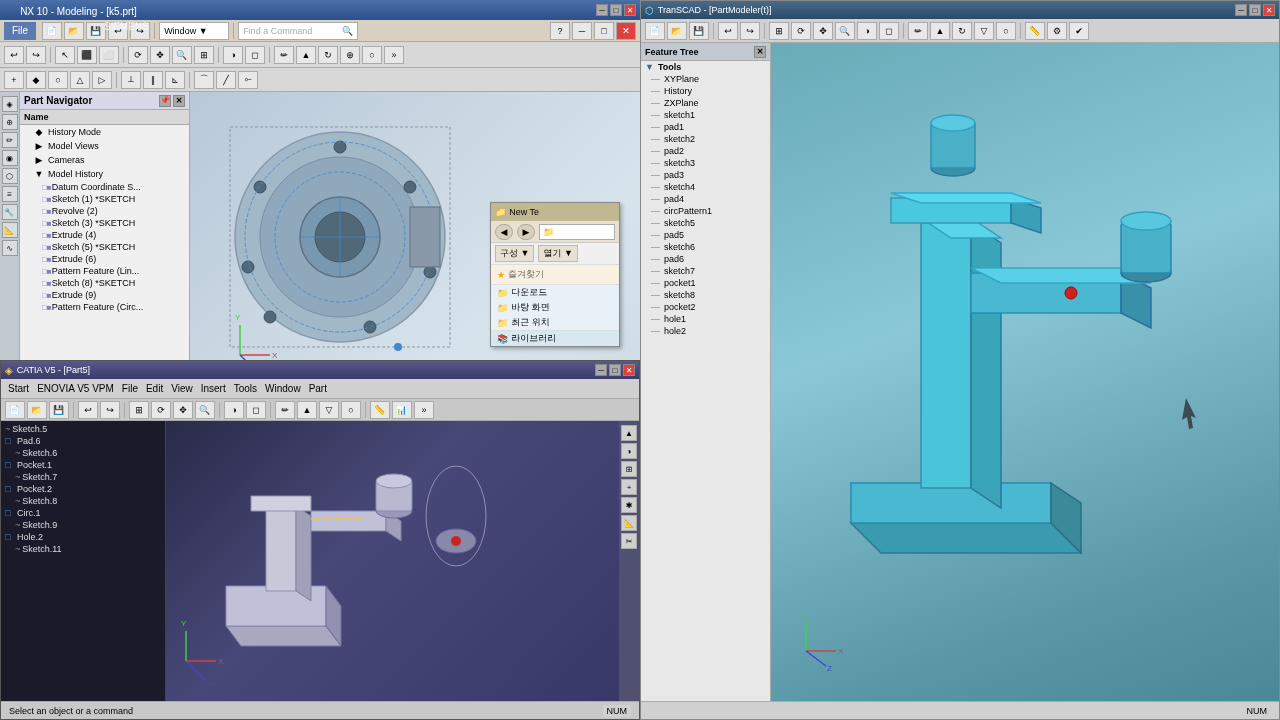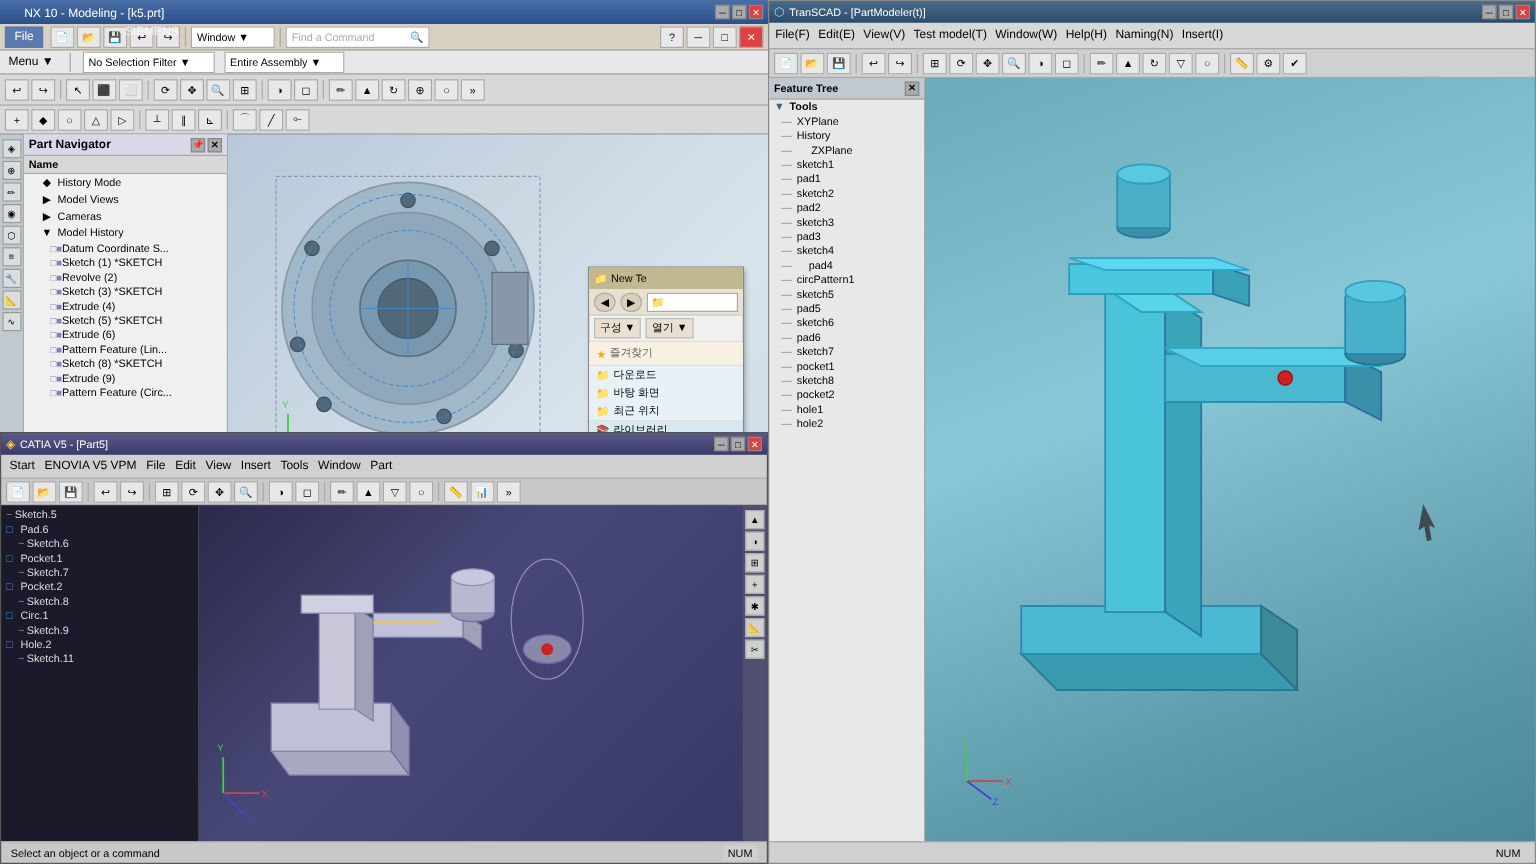--- a/index.html
+++ b/index.html
@@ -97,30 +97,20 @@
         <span style="margin-left:auto;">🔍</span>
       </div>
       <div style="display:flex; gap:2px; margin-left:auto;">
         <div class="tb-btn">?</div>
         <div class="tb-btn">─</div>
         <div class="tb-btn">□</div>
         <div class="tb-btn" style="background:#e04040; color:white;">✕</div>
       </div>
     </div>
 
-    <div class="nx-menubar">
-      <div class="nx-menu-item">Menu ▼</div>
-      <div class="tb-separator"></div>
-      <div style="height:18px; background:white; border:1px solid #aaa; display:flex; align-items:center; padding:0 4px; font-size:9px; min-width:110px;">
-        <span>No Selection Filter ▼</span>
-      </div>
-      <div style="height:18px; background:white; border:1px solid #aaa; display:flex; align-items:center; padding:0 4px; font-size:9px; min-width:100px;">
-        <span>Entire Assembly ▼</span>
-      </div>
-    </div>
 
     <div class="nx-toolbar">
       <div class="tb-btn">↩</div>
       <div class="tb-btn">↪</div>
       <div class="tb-separator"></div>
       <div class="tb-btn">↖</div>
       <div class="tb-btn">⬛</div>
       <div class="tb-btn">⬜</div>
       <div class="tb-separator"></div>
       <div class="tb-btn">⟳</div>
@@ -524,30 +514,20 @@
         <span style="font-size:10px; color:#88ddff;">⬡</span>
         <span>TranSCAD - [PartModeler(t)]</span>
       </div>
       <div style="display:flex; gap:2px;">
         <div class="win-btn">─</div>
         <div class="win-btn">□</div>
         <div class="win-btn" style="background:#e04040; color:white;">✕</div>
       </div>
     </div>
 
-    <div class="transcad-toolbar">
-      <div class="nx-menu-item">File(F)</div>
-      <div class="nx-menu-item">Edit(E)</div>
-      <div class="nx-menu-item">View(V)</div>
-      <div class="nx-menu-item">Test model(T)</div>
-      <div class="nx-menu-item">Window(W)</div>
-      <div class="nx-menu-item">Help(H)</div>
-      <div class="nx-menu-item">Naming(N)</div>
-      <div class="nx-menu-item">Insert(I)</div>
-    </div>
 
     <div style="height:24px; background:#d0d0d0; display:flex; align-items:center; padding:0 4px; gap:2px; border-bottom:1px solid #aaa; flex-wrap:nowrap; overflow:hidden;">
       <div class="tb-btn">📄</div>
       <div class="tb-btn">📂</div>
       <div class="tb-btn">💾</div>
       <div class="tb-separator"></div>
       <div class="tb-btn">↩</div>
       <div class="tb-btn">↪</div>
       <div class="tb-separator"></div>
       <div class="tb-btn">⊞</div>
@@ -583,21 +563,21 @@
         <div class="transcad-tree-item" style="padding-left:10px;">
           <span style="color:#888;">—</span>
           <span style="margin-left:2px;">XYPlane</span>
         </div>
         <div class="transcad-tree-item" style="padding-left:10px;">
           <span style="color:#888;">—</span>
           <span style="margin-left:2px;">History</span>
         </div>
         <div class="transcad-tree-item" style="padding-left:10px;">
           <span style="color:#888;">—</span>
-          <span style="margin-left:14px;">ZXPlane</span>
+          <span style="margin-left:2px;">ZXPlane</span>
         </div>
         <div class="transcad-tree-item" style="padding-left:10px;">
           <span style="color:#888;">—</span>
           <span style="margin-left:2px;">sketch1</span>
         </div>
         <div class="transcad-tree-item" style="padding-left:10px;">
           <span style="color:#888;">—</span>
           <span style="margin-left:2px;">pad1</span>
         </div>
         <div class="transcad-tree-item" style="padding-left:10px;">
@@ -615,21 +595,21 @@
         <div class="transcad-tree-item" style="padding-left:10px;">
           <span style="color:#888;">—</span>
           <span style="margin-left:2px;">pad3</span>
         </div>
         <div class="transcad-tree-item" style="padding-left:10px;">
           <span style="color:#888;">—</span>
           <span style="margin-left:2px;">sketch4</span>
         </div>
         <div class="transcad-tree-item" style="padding-left:10px;">
           <span style="color:#888;">—</span>
-          <span style="margin-left:12px;">pad4</span>
+          <span style="margin-left:2px;">pad4</span>
         </div>
         <div class="transcad-tree-item" style="padding-left:10px;">
           <span style="color:#888;">—</span>
           <span style="margin-left:2px;">circPattern1</span>
         </div>
         <div class="transcad-tree-item" style="padding-left:10px;">
           <span style="color:#888;">—</span>
           <span style="margin-left:2px;">sketch5</span>
         </div>
         <div class="transcad-tree-item" style="padding-left:10px;">

